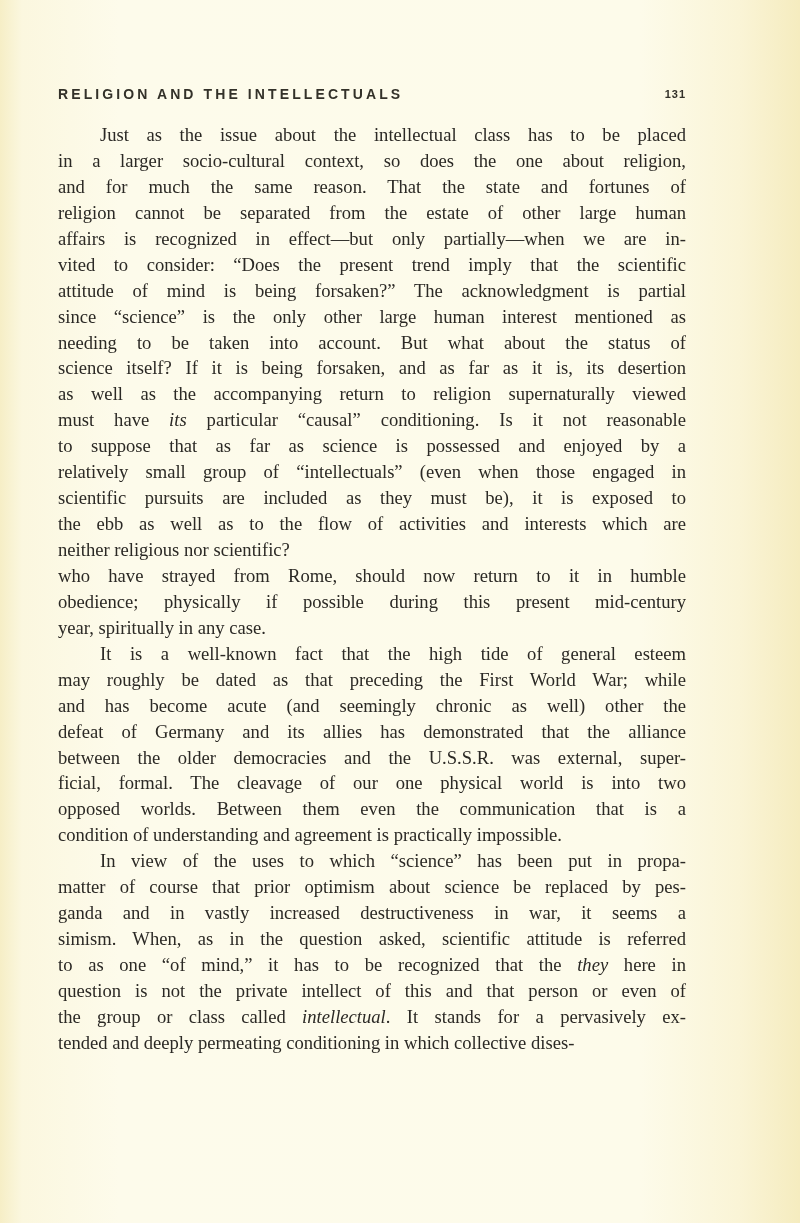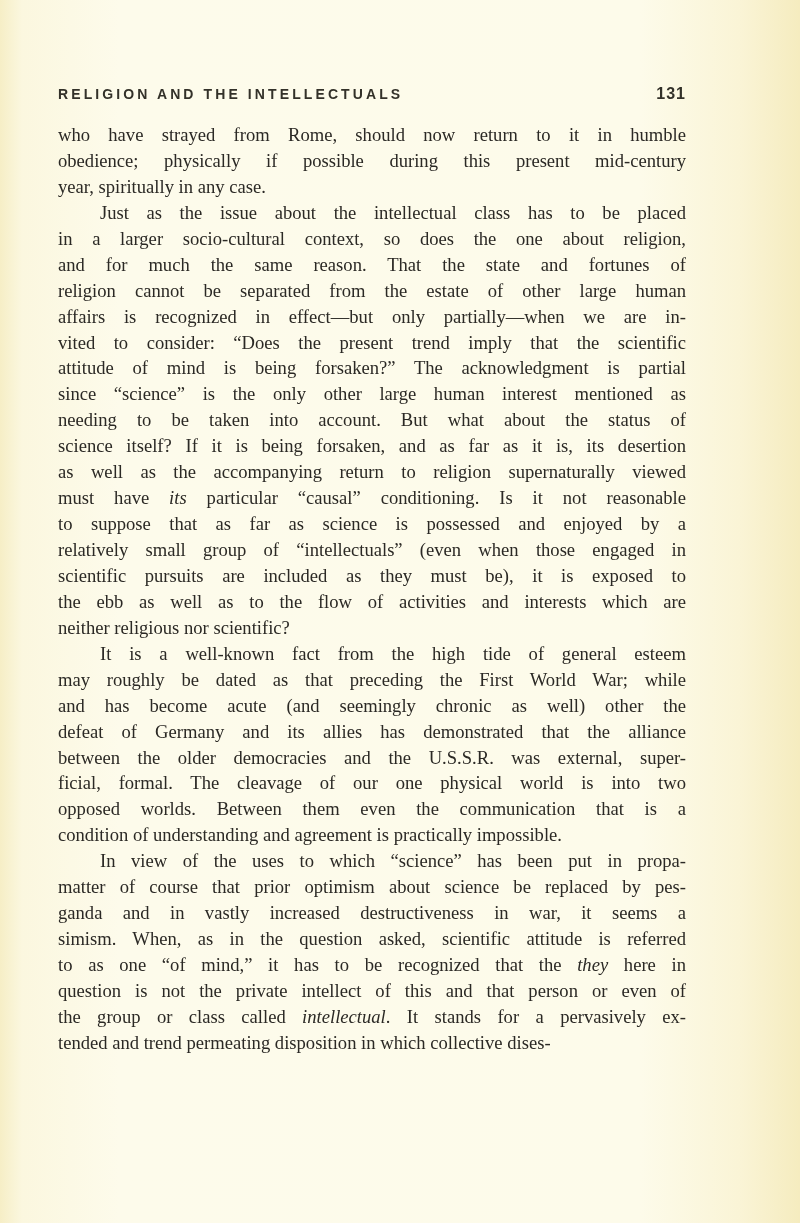--- a/index.html
+++ b/index.html
@@ -34,21 +34,21 @@
     }
     .running-title {
       font-family: "Liberation Sans", "DejaVu Sans", sans-serif;
       font-size: 14px;
       font-weight: bold;
       letter-spacing: 3.1px;
       color: #333129;
     }
     .page-number {
       font-family: "Liberation Sans", "DejaVu Sans", sans-serif;
-      font-size: 16px;
+      font-size: 11px;
       font-weight: bold;
       letter-spacing: 1px;
       color: #333129;
     }
     .body-text {
       position: absolute;
       left: 58px;
       top: 122px;
       width: 628px;
     }
@@ -76,57 +76,57 @@
 <body>
 
 <div class="page">
   <div class="running-head">
     <span class="running-title">RELIGION AND THE INTELLECTUALS</span>
     <span class="page-number">131</span>
   </div>
 
   <div class="body-text" id="body-text">
       <div>
-        <span class="line">who have strayed from Rome, should now return to it in humble</span>
-        <span class="line">obedience; physically if possible during this present mid-century</span>
-        <span class="line last">year, spiritually in any case.</span>
-      </div>
-      <div>
         <span class="line indent">Just as the issue about the intellectual class has to be placed</span>
         <span class="line">in a larger socio-cultural context, so does the one about religion,</span>
         <span class="line">and for much the same reason. That the state and fortunes of</span>
         <span class="line">religion cannot be separated from the estate of other large human</span>
         <span class="line">affairs is recognized in effect—but only partially—when we are in-</span>
         <span class="line">vited to consider: “Does the present trend imply that the scientific</span>
         <span class="line">attitude of mind is being forsaken?” The acknowledgment is partial</span>
         <span class="line">since “science” is the only other large human interest mentioned as</span>
         <span class="line">needing to be taken into account. But what about the status of</span>
         <span class="line">science itself? If it is being forsaken, and as far as it is, its desertion</span>
         <span class="line">as well as the accompanying return to religion supernaturally viewed</span>
         <span class="line">must have <span class="it">its</span> particular “causal” conditioning. Is it not reasonable</span>
         <span class="line">to suppose that as far as science is possessed and enjoyed by a</span>
         <span class="line">relatively small group of “intellectuals” (even when those engaged in</span>
         <span class="line">scientific pursuits are included as they must be), it is exposed to</span>
         <span class="line">the ebb as well as to the flow of activities and interests which are</span>
         <span class="line last">neither religious nor scientific?</span>
       </div>
       <div>
-        <span class="line indent">It is a well-known fact from the high tide of general esteem</span>
+        <span class="line">who have strayed from Rome, should now return to it in humble</span>
+        <span class="line">obedience; physically if possible during this present mid-century</span>
+        <span class="line last">year, spiritually in any case.</span>
+      </div>
+      <div>
+        <span class="line indent">It is a well-known fact that the high tide of general esteem</span>
         <span class="line">may roughly be dated as that preceding the First World War; while</span>
         <span class="line">and has become acute (and seemingly chronic as well) other the</span>
         <span class="line">defeat of Germany and its allies has demonstrated that the alliance</span>
         <span class="line">between the older democracies and the U.S.S.R. was external, super-</span>
         <span class="line">ficial, formal. The cleavage of our one physical world is into two</span>
         <span class="line">opposed worlds. Between them even the communication that is a</span>
         <span class="line last">condition of understanding and agreement is practically impossible.</span>
       </div>
       <div>
         <span class="line indent">In view of the uses to which “science” has been put in propa-</span>
         <span class="line">matter of course that prior optimism about science be replaced by pes-</span>
         <span class="line">ganda and in vastly increased destructiveness in war, it seems a</span>
         <span class="line">simism. When, as in the question asked, scientific attitude is referred</span>
         <span class="line">to as one “of mind,” it has to be recognized that the <span class="it">they</span> here in</span>
         <span class="line">question is not the private intellect of this and that person or even of</span>
         <span class="line">the group or class called <span class="it">intellectual</span>. It stands for a pervasively ex-</span>
-        <span class="line last">tended and trend permeating disposition in which collective dises-</span>
+        <span class="line last">tended and deeply permeating conditioning in which collective dises-</span>
       </div>
     </div>
 </div>
 
 </body></html>

